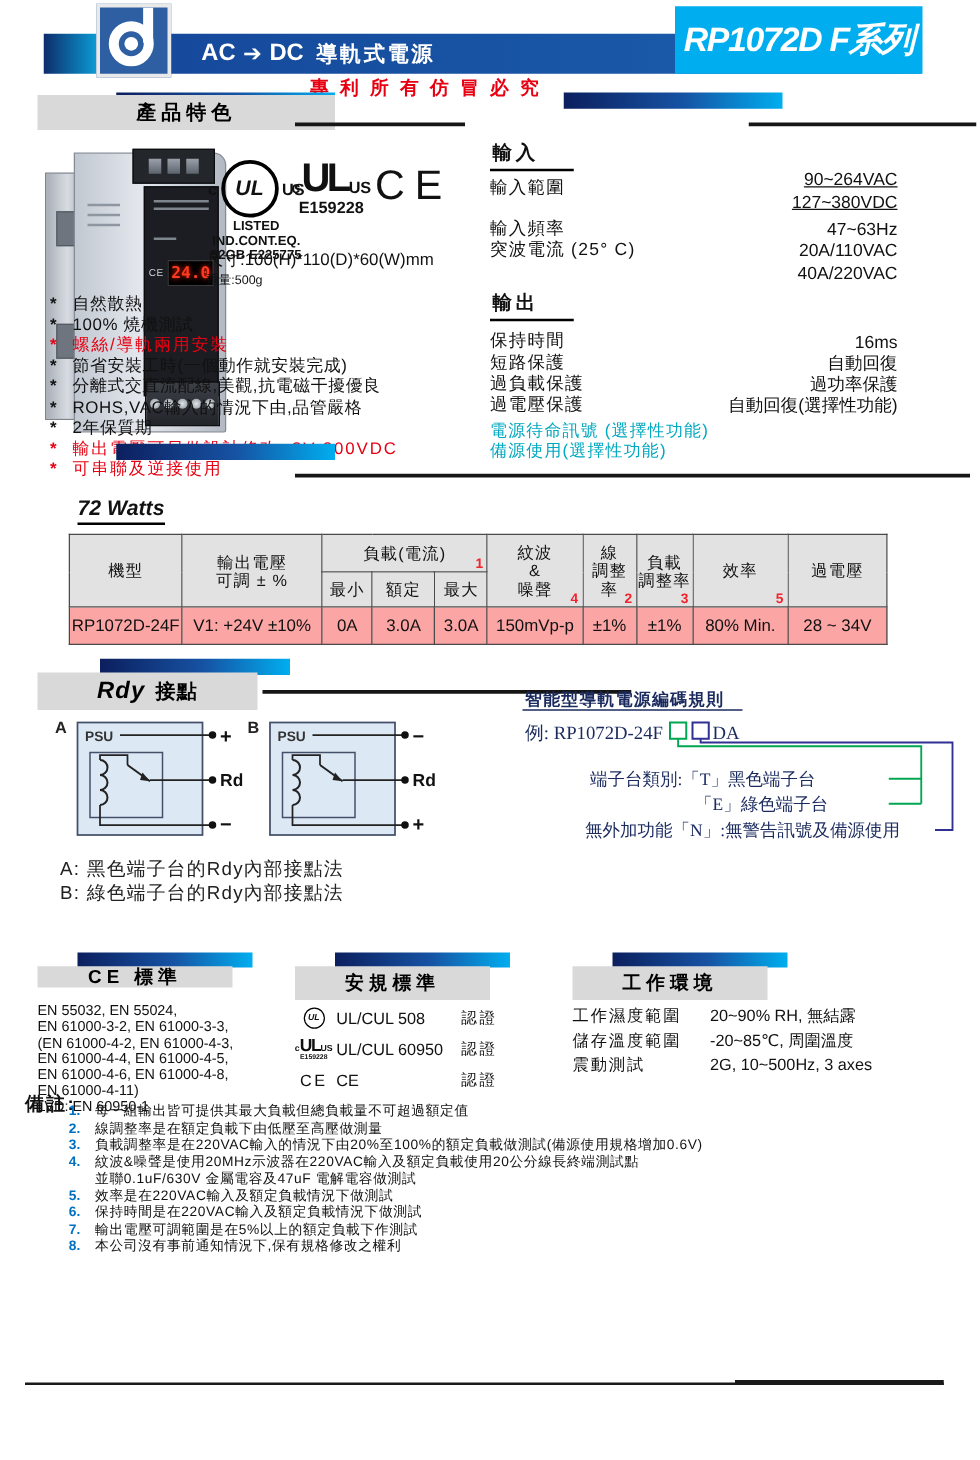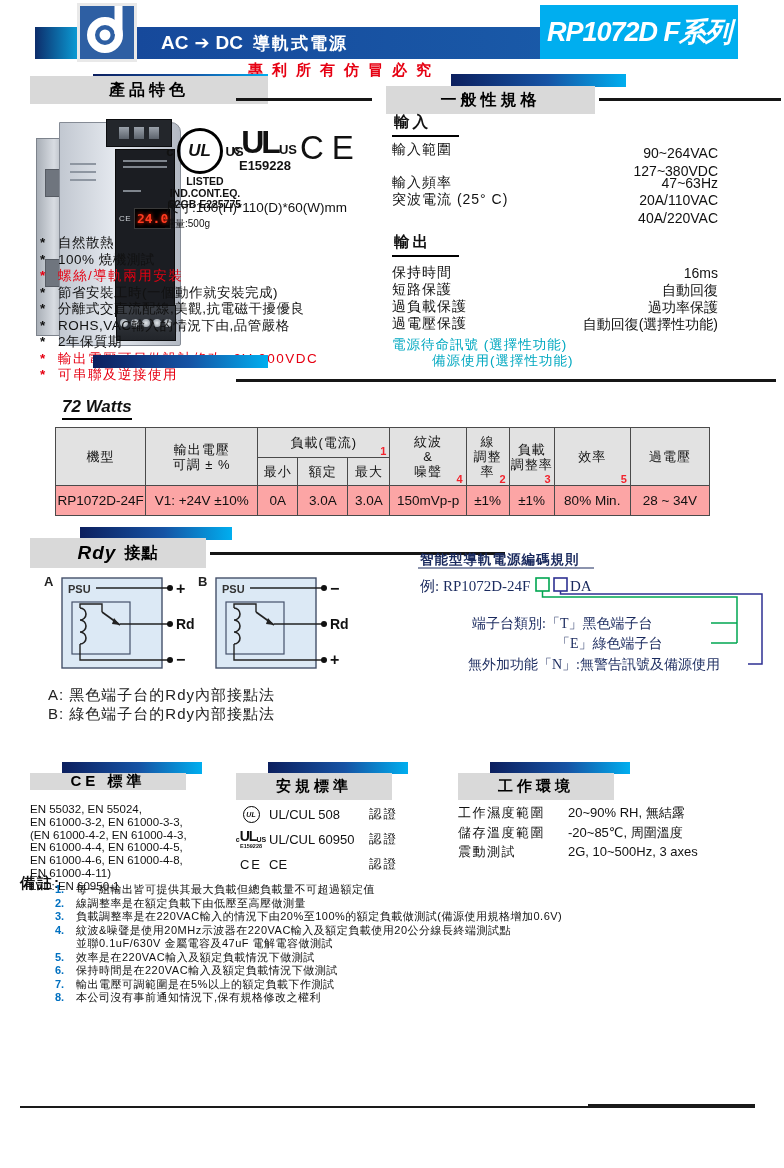--- a/index.html
+++ b/index.html
@@ -139,21 +139,20 @@
     <span class="zh">導軌式電源</span>
   </div>
   <div class="abs series-box">RP1072D F系列</div>
   <div class="abs patent">專利所有仿冒必究</div>
 
   <div class="sec-bar" style="left:93px;top:74px;width:175px;"></div>
   <div class="sec-box" style="left:30px;top:76px;width:238px;">產品特色</div>
   <div class="sec-line" style="left:236px;top:98px;width:136px;"></div>
 
   <div class="sec-bar" style="left:451px;top:74px;width:175px;"></div>
-  <div class="sec-box" style="left:386px;top:86px;width:209px;">一般性規格</div>
   <div class="sec-line" style="left:599px;top:98px;width:182px;"></div>
 
   <div class="abs psu">
     <div class="din-rail">
       <div class="din-slot" style="top:30px;"></div>
       <div class="din-slot" style="top:120px;"></div>
     </div>
     <div class="psu-body">
       <div class="psu-stripe" style="top:40px;"></div>
       <div class="psu-stripe" style="top:48px;"></div>
@@ -243,39 +242,39 @@
         <span>輸出電壓可另做設計修改: 3V-200VDC</span>
       </div>
     <div class="feat-item red">
         <span class="bullet">*</span>
         <span>可串聯及逆接使用</span>
       </div>
   </div>
 
   <div class="g-heading" style="left:392px;top:112px;">輸入</div>
   <div class="g-label" style="left:392px;top:141px;">輸入範圍</div>
-  <div class="g-value" style="top:144px;">90~264VAC
+  <div class="g-value" style="top:134px;text-decoration:underline;">90~264VAC
 127~380VDC</div>
   <div class="g-label" style="left:392px;top:174px;">輸入頻率</div>
   <div class="g-value" style="top:174px;">47~63Hz</div>
   <div class="g-label" style="left:392px;top:191px;">突波電流 (25° C)</div>
   <div class="g-value" style="top:191px;">20A/110VAC
 40A/220VAC</div>
 
   <div class="g-heading" style="left:392px;top:232px;">輸出</div>
   <div class="g-label" style="left:392px;top:264px;">保持時間</div>
   <div class="g-value" style="top:264px;">16ms</div>
   <div class="g-label" style="left:392px;top:281px;">短路保護</div>
   <div class="g-value" style="top:281px;">自動回復</div>
   <div class="g-label" style="left:392px;top:298px;">過負載保護</div>
   <div class="g-value" style="top:298px;">過功率保護</div>
   <div class="g-label" style="left:392px;top:315px;">過電壓保護</div>
   <div class="g-value" style="top:315px;">自動回復(選擇性功能)</div>
   <div class="g-opt" style="top:336px;">電源待命訊號 (選擇性功能)</div>
-  <div class="g-opt" style="top:352px;margin-left:40px;">備源使用(選擇性功能)</div>
+  <div class="g-opt" style="top:352px;">備源使用(選擇性功能)</div>
 
   <div class="sec-bar" style="left:93px;top:355px;width:175px;"></div>
   <div class="sec-line" style="left:236px;top:379px;width:540px;"></div>
 
   <div class="abs watts">72 Watts</div>
 
   <table class="spec">
     <colgroup>
       <col style="width:90px">
         <col style="width:112px">

